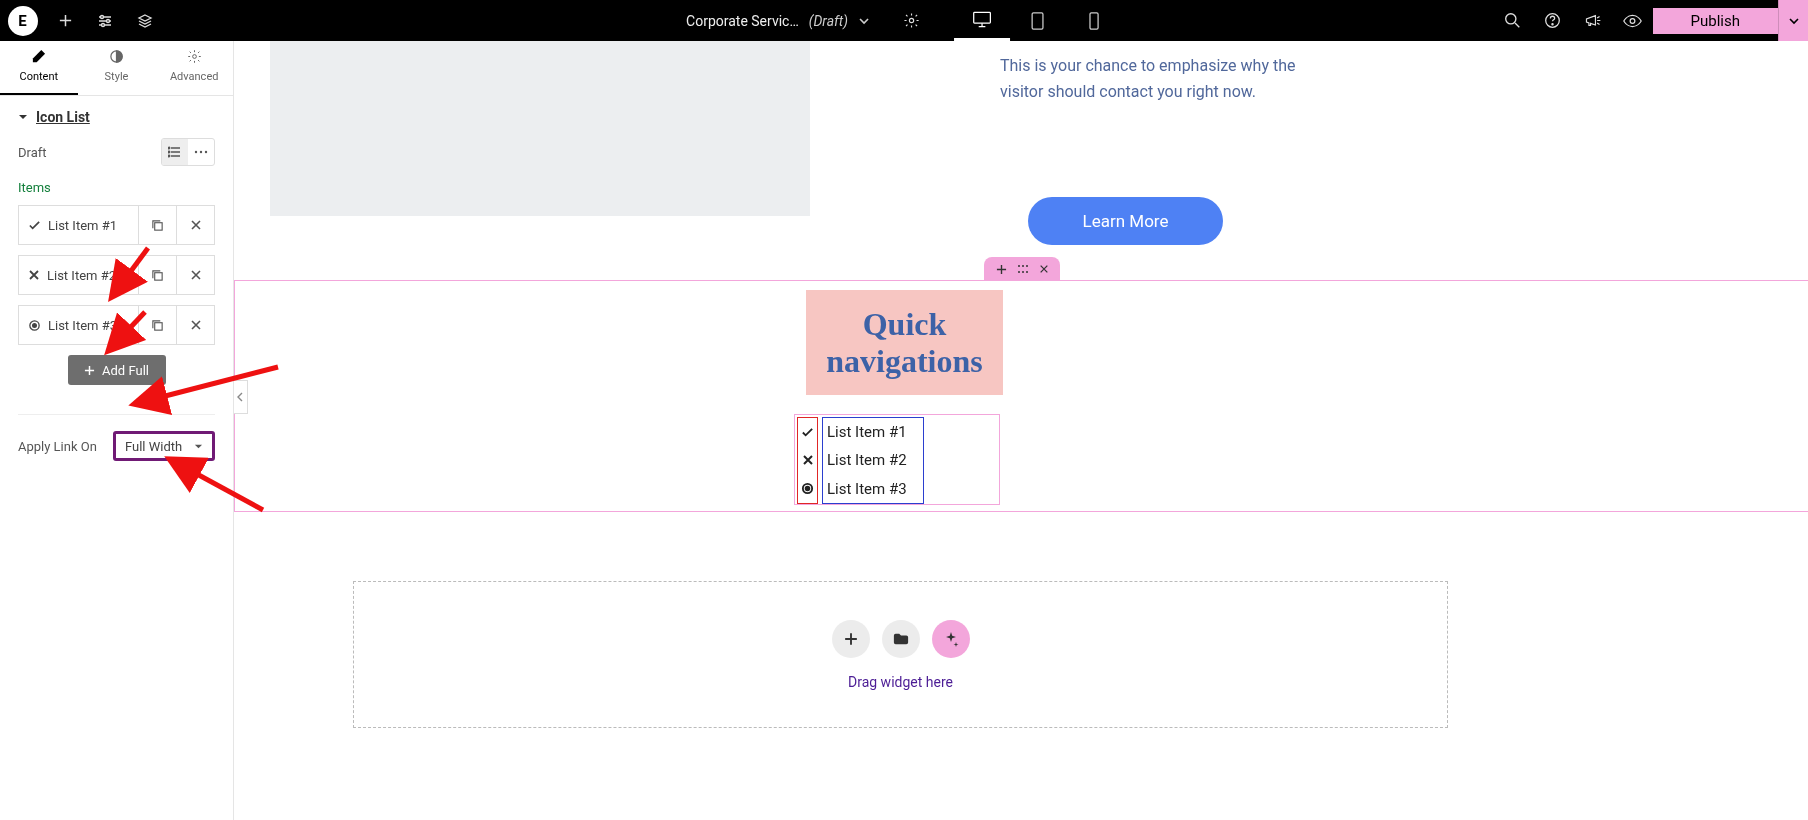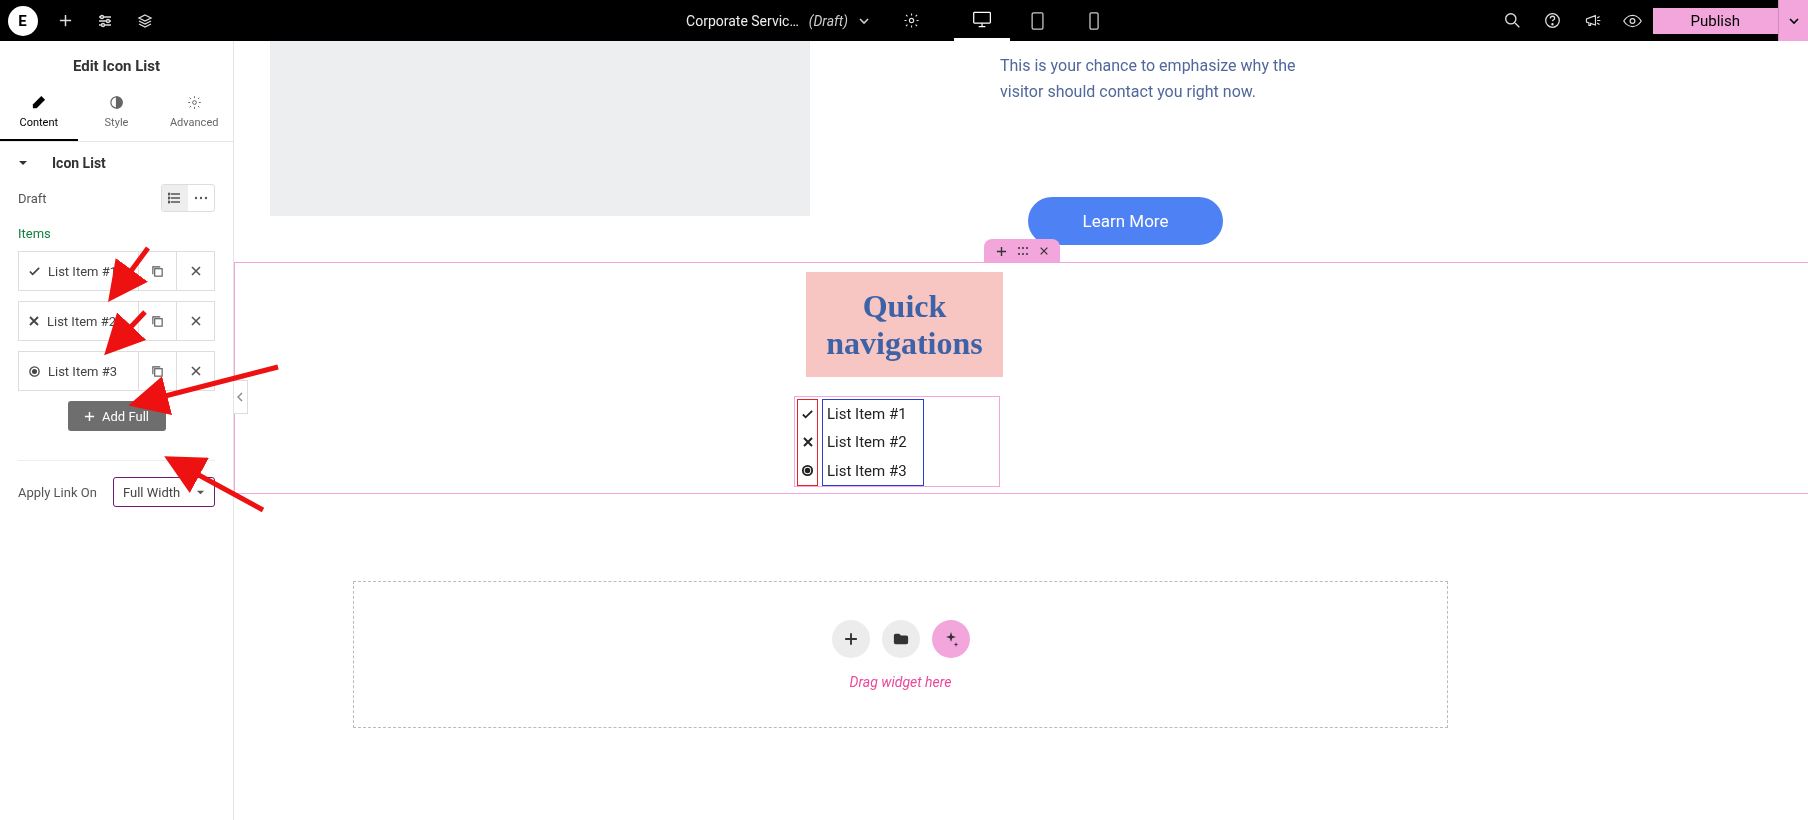--- a/index.html
+++ b/index.html
@@ -22,59 +22,59 @@
   .publish-btn { height:26px; background:#f3a6db; color:#000; display:flex; align-items:center; padding:0 38px; font-size:15px; cursor:pointer; }
   .publish-caret { width:30px; height:41px; background:#f3a6db; border-left:1px solid rgba(0,0,0,0.15); display:flex; align-items:center; justify-content:center; cursor:pointer; color:#000; }
 
   
   .leftpanel { position:absolute; top:41px; left:0; width:234px; bottom:0; background:#fff; border-right:1px solid #e5e5e5; display:flex; flex-direction:column; }
   .panel-title { text-align:center; font-size:15px; font-weight:700; padding:16px 0 12px 0; color:#333; }
   .panel-tabs { display:flex; border-bottom:1px solid #e5e5e5; }
   .panel-tab { flex:1; display:flex; flex-direction:column; align-items:center; gap:6px; padding:8px 0 10px 0; font-size:11px; color:#666; cursor:pointer; }
   .panel-tab.active { border-bottom:2px solid #000; color:#000; }
   .panel-body { padding:13px 18px; flex:1; overflow:auto; }
-  .section-head { display:flex; align-items:center; gap:24px; font-weight:700; font-size:14px; color:#333; margin-bottom:13px; cursor:pointer; }
+  .section-head { display:flex; align-items:center; gap:8px; font-weight:700; font-size:14px; color:#333; margin-bottom:13px; cursor:pointer;text-decoration:underline; }
   .row { display:flex; align-items:center; justify-content:space-between; margin-bottom:14px; font-size:13px; color:#555; }
   .layout-toggle { display:flex; border:1px solid #ddd; border-radius:3px; overflow:hidden; }
   .layout-opt { width:26px; height:26px; display:flex; align-items:center; justify-content:center; cursor:pointer; }
   .layout-opt.active { background:#eee; }
   .items-label { font-size:13px; color:#15803d; margin-bottom:10px; }
   .item-row { display:flex; border:1px solid #ddd; height:40px; margin-bottom:10px; }
   .item-main { flex:1; display:flex; align-items:center; gap:7px; padding:0 9px; font-size:13px; color:#444; cursor:pointer; }
   .item-act { width:38px; display:flex; align-items:center; justify-content:center; border-left:1px solid #ddd; cursor:pointer; color:#555; }
   .add-btn { margin:5px auto 0 auto; display:flex; align-items:center; justify-content:center; gap:7px; background:#6e6e6e; color:#fff; font-size:13px; height:30px; width:98px; border-radius:3px; cursor:pointer; }
   .divider { height:1px; background:#eee; margin:29px 0 16px 0; }
   .applylink-row { display:flex; align-items:center; justify-content:space-between; font-size:13px; color:#555; }
-  .select { width:102px; height:30px; border:1px solid #701a75; border-radius:3px; display:flex; align-items:center; justify-content:space-between; padding:0 9px; font-size:13px; color:#444; cursor:pointer; }
+  .select { width:102px; height:30px; border:3px solid #701a75; border-radius:3px; display:flex; align-items:center; justify-content:space-between; padding:0 9px; font-size:13px; color:#444; cursor:pointer; }
   .needhelp { margin-top:auto; padding:18px; text-align:center; font-size:13px; color:#666; display:flex; align-items:center; justify-content:center; gap:6px; cursor:pointer; }
 
   .collapse-handle { position:absolute; left:234px; top:380px; width:14px; height:34px; background:#fff; border:1px solid #ddd; border-left:none; display:flex; align-items:center; justify-content:center; cursor:pointer; z-index:50; }
 
   
   .canvas { position:absolute; top:41px; left:234px; right:0; bottom:0; background:#fff; overflow:hidden; }
   .canvas-inner { position:relative; width:100%; height:100%; }
   .graybox { position:absolute; left:36px; top:0; width:540px; height:175px; background:#eceef0; }
   .cta { position:absolute; left:766px; top:12px; width:330px; color:#51689b; font-size:16px; line-height:1.6; }
   .learn { position:absolute; left:794px; top:156px; width:195px; height:48px; border-radius:26px; background:#4e81f4; color:#ffffff; display:flex; align-items:center; justify-content:center; font-size:17px; cursor:pointer; }
 
-  .sel-section { position:absolute; left:1px; top:222px; width:100%; height:230px; outline:1px solid #f3a6db; }
+  .sel-section { position:absolute; left:1px; top:240px; width:100%; height:230px; outline:1px solid #f3a6db; }
   .sel-tabs { position:absolute; top:-24px; left:50%; transform:translateX(-50%); width:76px; height:24px; background:#f3a6db; border-radius:8px 8px 0 0; display:flex; align-items:center; justify-content:center; gap:10px; color:#333; }
   .quick { position:absolute; left:571px; top:9px; width:197px; height:105px; background:#f7c6c2; display:flex; align-items:center; justify-content:center; text-align:center; }
   .quick h2 { color:#3d62a7; font-weight:700; font-size:32px; line-height:1.15; font-family:Georgia, serif; }
   .iconlist-sel { position:absolute; left:559px; top:133px; width:206px; height:91px; border:1px solid #f3a6db; }
   .iconcol { position:absolute; left:2px; top:2px; width:21px; height:87px; border:1.5px solid #e02626; display:flex; flex-direction:column; }
   .iconcell { flex:1; display:flex; align-items:center; justify-content:center; color:#222; }
   .textcol { position:absolute; left:27px; top:2px; width:102px; height:87px; border:1.5px solid #2b3fcf; display:flex; flex-direction:column; }
   .textcell { flex:1; display:flex; align-items:center; padding-left:4px; font-size:15px; color:#222; }
 
   .dropzone { position:absolute; left:119px; top:540px; width:1095px; height:147px; border:1px dashed #bbb; display:flex; flex-direction:column; align-items:center; justify-content:center; gap:16px; }
   .drop-btns { display:flex; gap:12px; }
   .drop-btn { width:38px; height:38px; border-radius:50%; background:#ececec; display:flex; align-items:center; justify-content:center; cursor:pointer; }
   .drop-btn.pink { background:#f3a6db; }
-  .drop-text { font-style:italic; color:#ec4899; font-size:14px; }
+  .drop-text { color:#4c1d95; font-size:14px; }
 
   
   .arrow { position:absolute; z-index:200; }
   .arrow svg { overflow:visible; }
 
   svg { display:block; }
 </style>
 </head>
 <body>
 
@@ -168,21 +168,20 @@
     <div class="publish-btn">Publish</div>
     <div class="publish-caret">
       <svg width="12" height="12" viewBox="0 0 12 12" stroke="#000" stroke-width="1.6" fill="none">
           <path d="M2 4l4 4 4-4"></path>
         </svg>
     </div>
   </div>
 </div>
 
 <div class="leftpanel">
-  <div class="panel-title">Edit Icon List</div>
   <div class="panel-tabs">
     <div class="panel-tab active">
       <svg width="15" height="15" viewBox="0 0 16 16" fill="#000">
           <path d="M11 1l4 4-9 9H2v-4z"></path>
         </svg>
       <span>Content</span>
     </div>
     <div class="panel-tab">
       <svg width="15" height="15" viewBox="0 0 16 16" fill="none" stroke="#666" stroke-width="1.3">
           <circle cx="8" cy="8" r="6"></circle>

